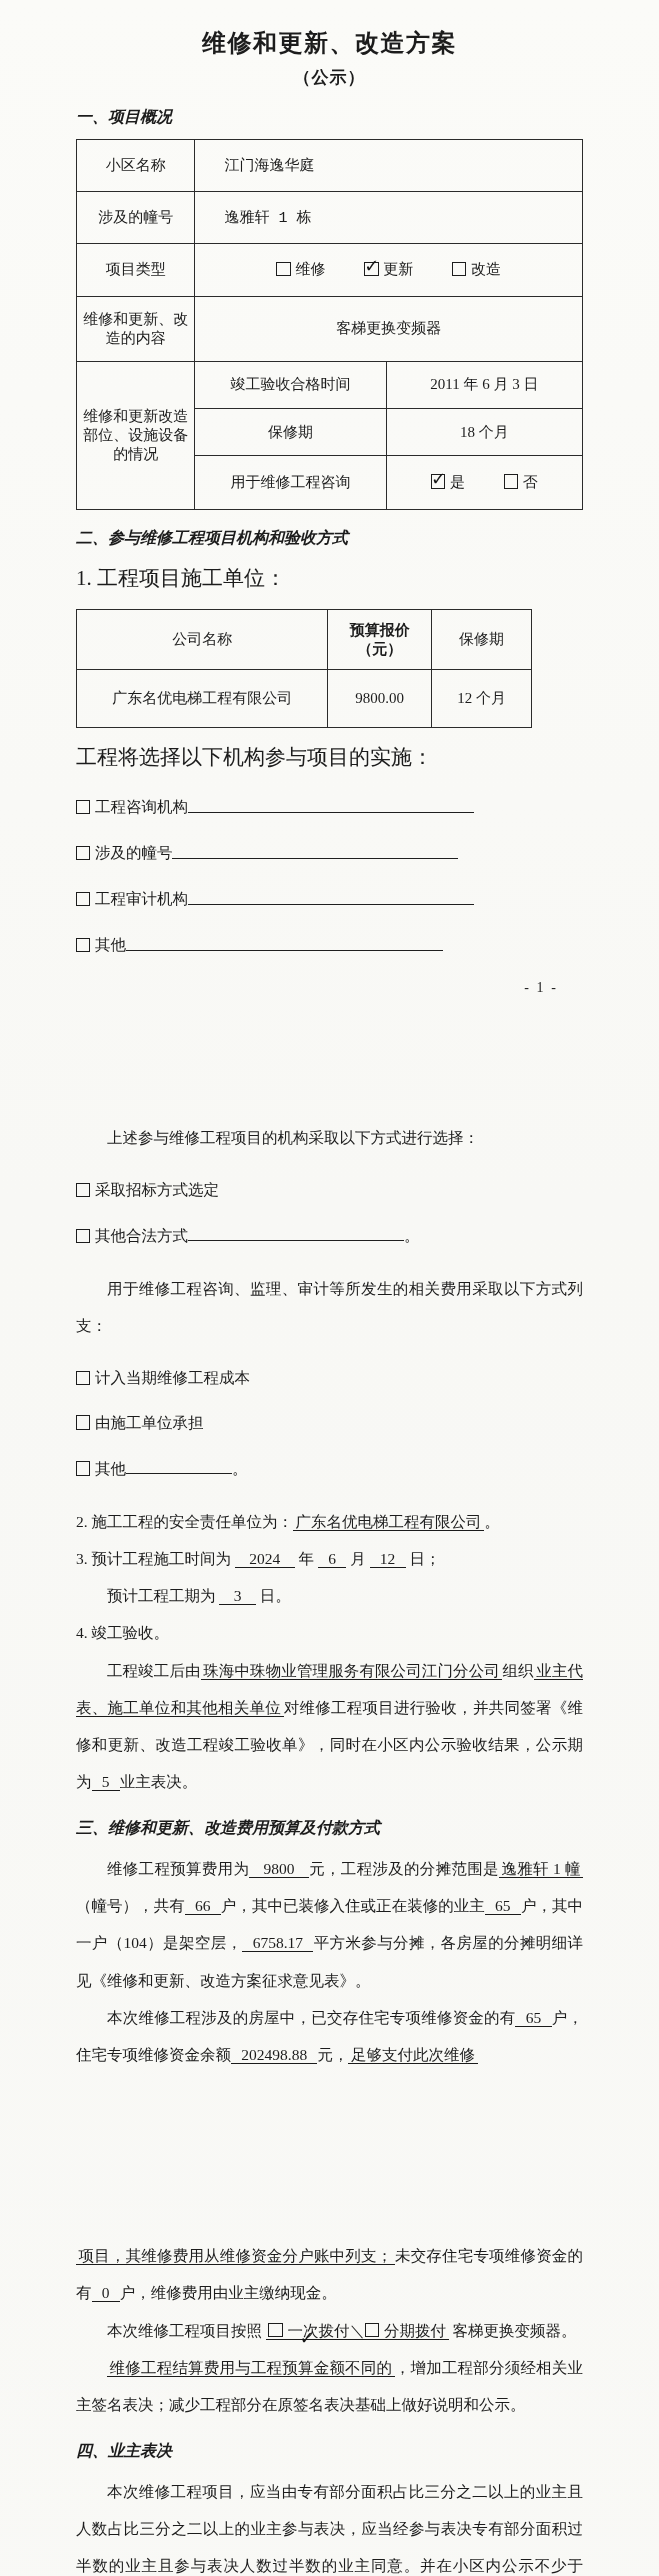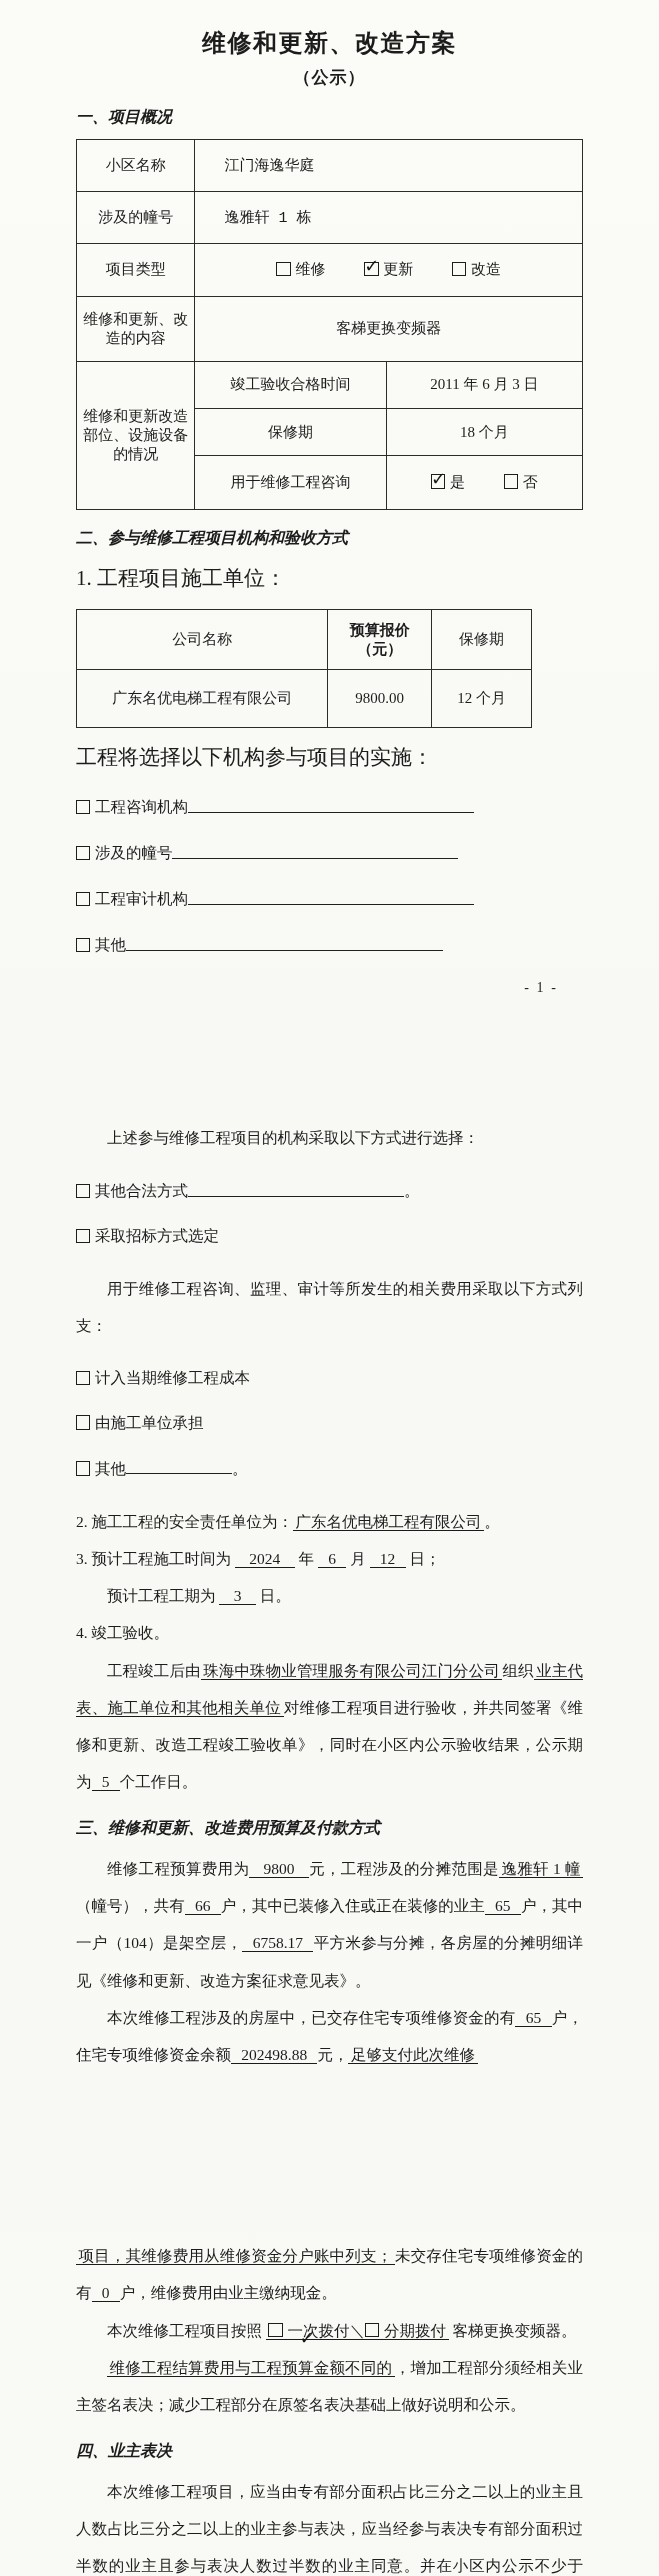--- a/index.html
+++ b/index.html
@@ -190,38 +190,38 @@
   <p class="cbline"><span class="cb"></span><span>涉及的幢号</span><span class="blank bw-org"></span></p>
   <p class="cbline"><span class="cb"></span><span>工程审计机构</span><span class="blank bw-org"></span></p>
   <p class="cbline"><span class="cb"></span><span>其他</span><span class="blank bw-other1"></span></p>
 
   <div class="pgfoot">- 1 -</div>
 
   <div class="gap1"></div>
 
   <p class="body ind">上述参与维修工程项目的机构采取以下方式进行选择：</p>
 
+  <p class="cbline"><span class="cb"></span><span>采取招标方式选定</span></p>
   <p class="cbline"><span class="cb"></span><span>其他合法方式</span><span class="blank bw-law"></span><span>。</span></p>
-  <p class="cbline"><span class="cb"></span><span>采取招标方式选定</span></p>
 
   <p class="body ind">用于维修工程咨询、监理、审计等所发生的相关费用采取以下方式列支：</p>
 
   <p class="cbline"><span class="cb"></span><span>计入当期维修工程成本</span></p>
   <p class="cbline"><span class="cb"></span><span>由施工单位承担</span></p>
   <p class="cbline"><span class="cb"></span><span>其他</span><span class="blank bw-other2"></span><span>。</span></p>
 
   <p class="body"><span>2. 施工工程的安全责任单位为：</span><span class="u">广东名优电梯工程有限公司</span><span>。</span></p>
 
   <p class="body"><span>3. 预计工程施工时间为</span> <span class="u numw">2024</span> <span>年</span> <span class="u num">6</span> <span>月</span> <span class="u num">12</span> <span>日；</span></p>
 
   <p class="body ind1"><span>预计工程工期为</span> <span class="u numw">3</span> <span>日。</span></p>
 
   <p class="body">4. 竣工验收。</p>
 
-  <p class="body ind"><span>工程竣工后由</span><span class="u">珠海中珠物业管理服务有限公司江门分公司</span><span>组织</span><span class="u">业主代表、施工单位和其他相关单位</span><span>对维修工程项目进行验收，并共同签署《维修和更新、改造工程竣工验收单》，同时在小区内公示验收结果，公示期为</span><span class="u num">5</span><span>个工作日。</span></p>
+  <p class="body ind"><span>工程竣工后由</span><span class="u">珠海中珠物业管理服务有限公司江门分公司</span><span>组织</span><span class="u">业主代表、施工单位和其他相关单位</span><span>对维修工程项目进行验收，并共同签署《维修和更新、改造工程竣工验收单》，同时在小区内公示验收结果，公示期为</span><span class="u num">5</span><span>业主表决。</span></p>
 
   <h2 class="sec">三、维修和更新、改造费用预算及付款方式</h2>
 
   <p class="body ind"><span>维修工程预算费用为</span><span class="u numw">9800</span><span>元，工程涉及的分摊范围是</span><span class="u">逸雅轩 1 幢</span><span>（幢号），共有</span><span class="u num">66</span><span>户，其中已装修入住或正在装修的业主</span><span class="u num">65</span><span>户，其中一户（104）是架空层，</span><span class="u num">6758.17</span><span>平方米参与分摊，各房屋的分摊明细详见《维修和更新、改造方案征求意见表》。</span></p>
 
   <p class="body ind"><span>本次维修工程涉及的房屋中，已交存住宅专项维修资金的有</span><span class="u num">65</span><span>户，住宅专项维修资金余额</span><span class="u num">202498.88</span><span>元，</span><span class="u">足够支付此次维修</span></p>
 
   <div class="gap2"></div>
 
   <p class="body"><span class="u">项目，其维修费用从维修资金分户账中列支；</span><span>未交存住宅专项维修资金的有</span><span class="u num">0</span><span>户，维修费用由业主缴纳现金。</span></p>

